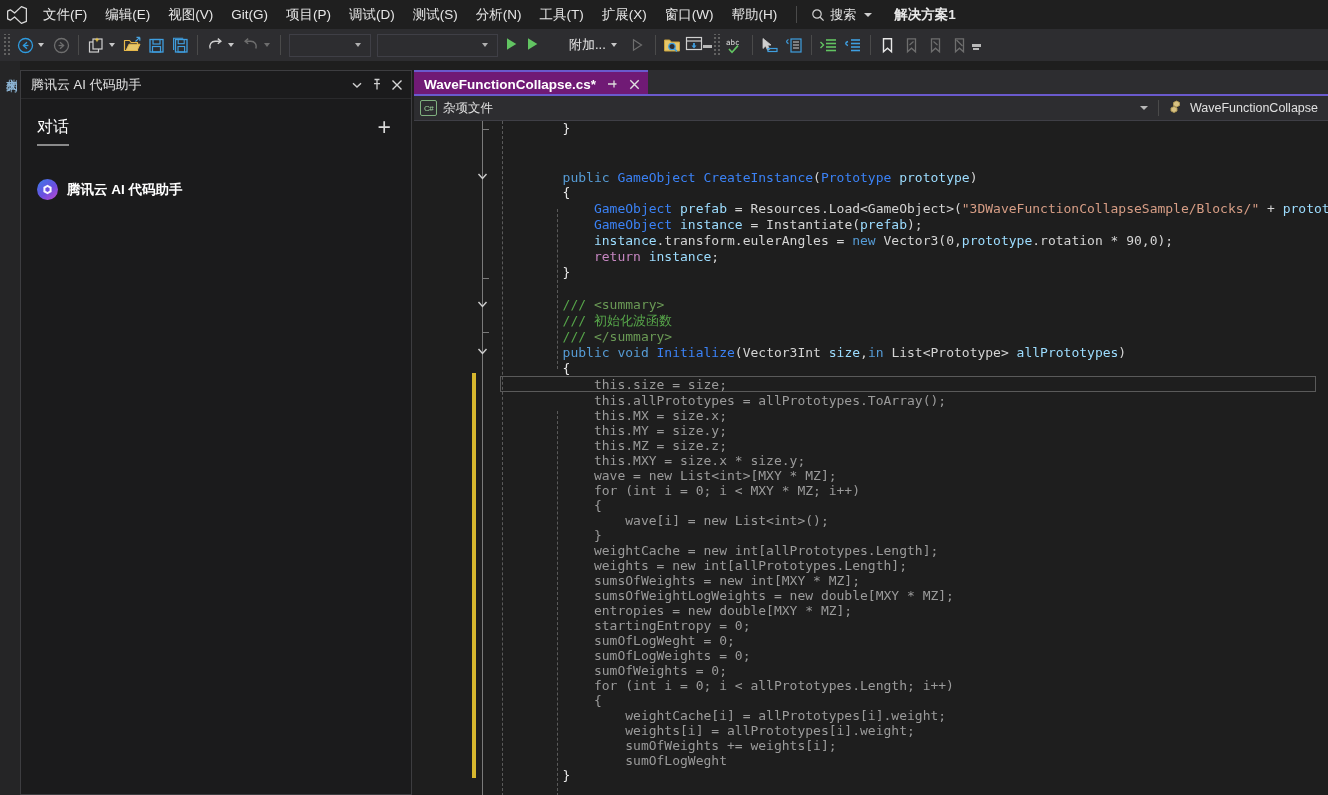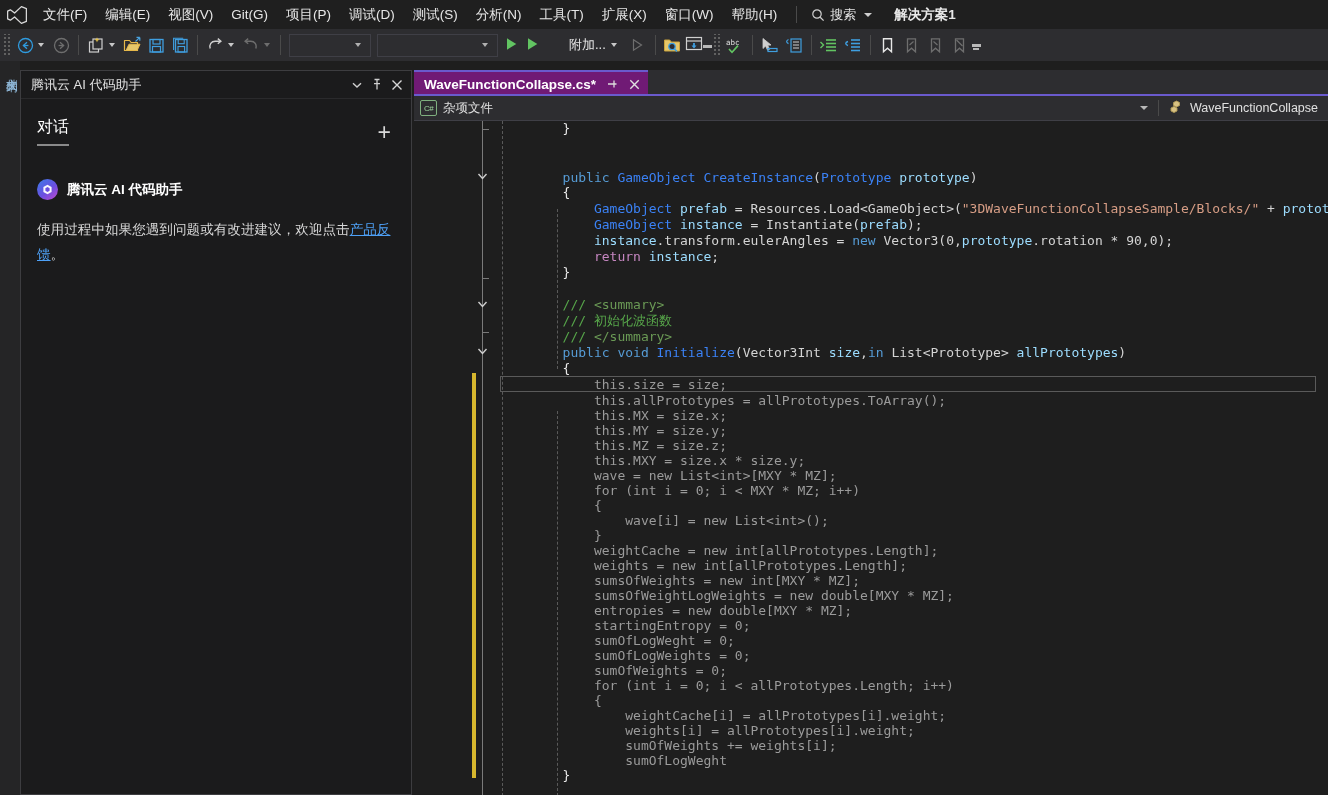--- a/index.html
+++ b/index.html
@@ -72,21 +72,21 @@
     position:absolute;left:20px;top:70px;width:392px;height:725px;
     background:#1b1b1c;border:1px solid #3d3d40;box-sizing:border-box;
   }
   .aipanel-head{
     height:27px;display:flex;align-items:center;padding:0 4px 0 10px;
     border-bottom:1px solid #2a2a2c;
   }
   .aipanel-title{font-size:13px;color:#e2e2e2;flex:1;white-space:nowrap;}
   .hdr-ic{width:20px;height:20px;display:flex;align-items:center;justify-content:center;color:#cfcfcf;}
   .aipanel-body{padding:0 16px;}
-  .tabrow{display:flex;align-items:center;padding-top:18px;}
+  .tabrow{display:flex;align-items:flex-start;padding-top:18px;}
   .conv-tab{font-size:16px;color:#ffffff;padding-bottom:6px;border-bottom:2px solid #8a8a8a;}
   .plus-btn{margin-left:auto;font-size:23px;color:#d9d9d9;line-height:20px;padding:0 4px;}
   .bot-row{display:flex;align-items:center;gap:9px;margin-top:33px;}
   .bot-ava{width:21px;height:21px;border-radius:50%;
     background:linear-gradient(140deg,#3b7ce8 0%,#6b4fe0 55%,#c44ad0 100%);
     display:flex;align-items:center;justify-content:center;}
   .bot-name{font-size:13.5px;color:#ffffff;font-weight:bold;}
   .msg{margin-top:17px;font-size:13.6px;line-height:25px;color:#d8d8d8;}
   .msg p{margin:0 0 16px 0;}
   .msg b{color:#ffffff;font-weight:bold;}
@@ -426,21 +426,20 @@
         <div class="bot-ava">
           <svg width="11" height="11" viewBox="0 0 11 11">
             <path d="M5.5 0.8 9.6 3.1v4.8L5.5 10.2 1.4 7.9V3.1z" fill="#ffffff" opacity=".95"></path>
             <path d="M5.5 3 7.6 4.2v2.6L5.5 8 3.4 6.8V4.2z" fill="#6b4fe0"></path>
           </svg>
         </div>
         <div class="bot-name">腾讯云 AI 代码助手</div>
       </div>
 
       <div class="msg">
-        <p><span>使用过程中如果您遇到问题或有改进建议，欢迎点击</span><a href="#">产品反馈</a><span>。</span></p>
       </div>
     </div>
   </div>
 
   <div class="editor-wrap">
 
     <div class="tabstrip">
       <div class="doctab">
         <span class="nm">WaveFunctionCollapse.cs*</span>
         <span class="tab-ic">

